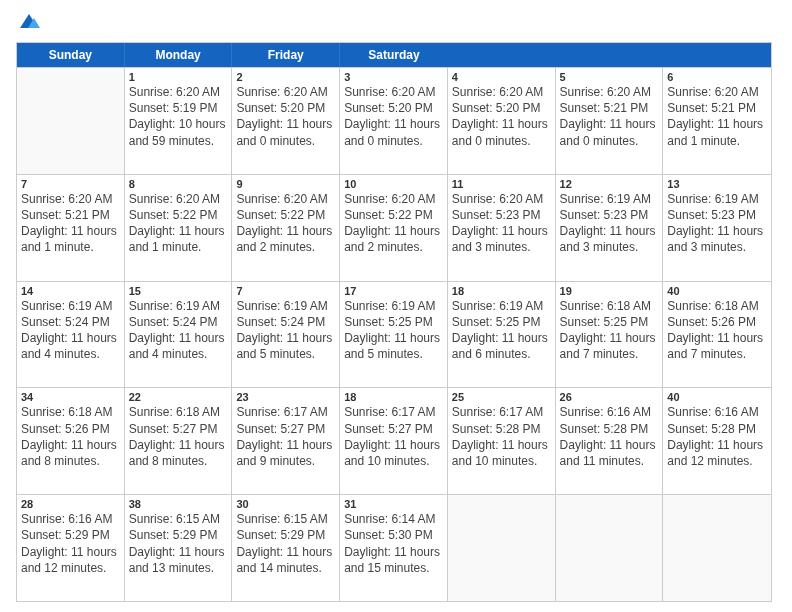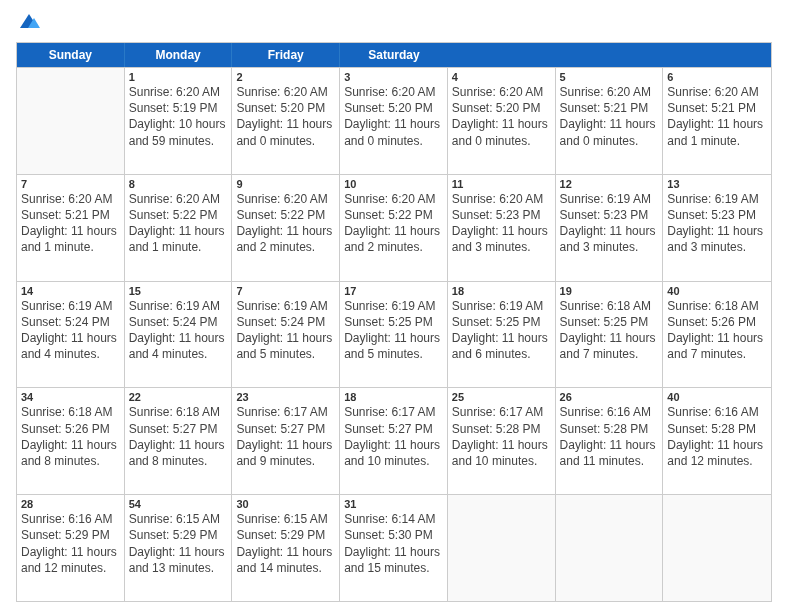--- a/index.html
+++ b/index.html
@@ -337,21 +337,21 @@
         </div>
         <div class="cal-row">
           <div class="cal-cell">
             <div class="day-number">28</div>
             <div class="day-info" style="white-space: pre-line;">Sunrise: 6:16 AM
 Sunset: 5:29 PM
 Daylight: 11 hours
 and 12 minutes.</div>
           </div>
           <div class="cal-cell">
-            <div class="day-number">54</div>
+            <div class="day-number">38</div>
             <div class="day-info" style="white-space: pre-line;">Sunrise: 6:15 AM
 Sunset: 5:29 PM
 Daylight: 11 hours
 and 13 minutes.</div>
           </div>
           <div class="cal-cell">
             <div class="day-number">30</div>
             <div class="day-info" style="white-space: pre-line;">Sunrise: 6:15 AM
 Sunset: 5:29 PM
 Daylight: 11 hours

